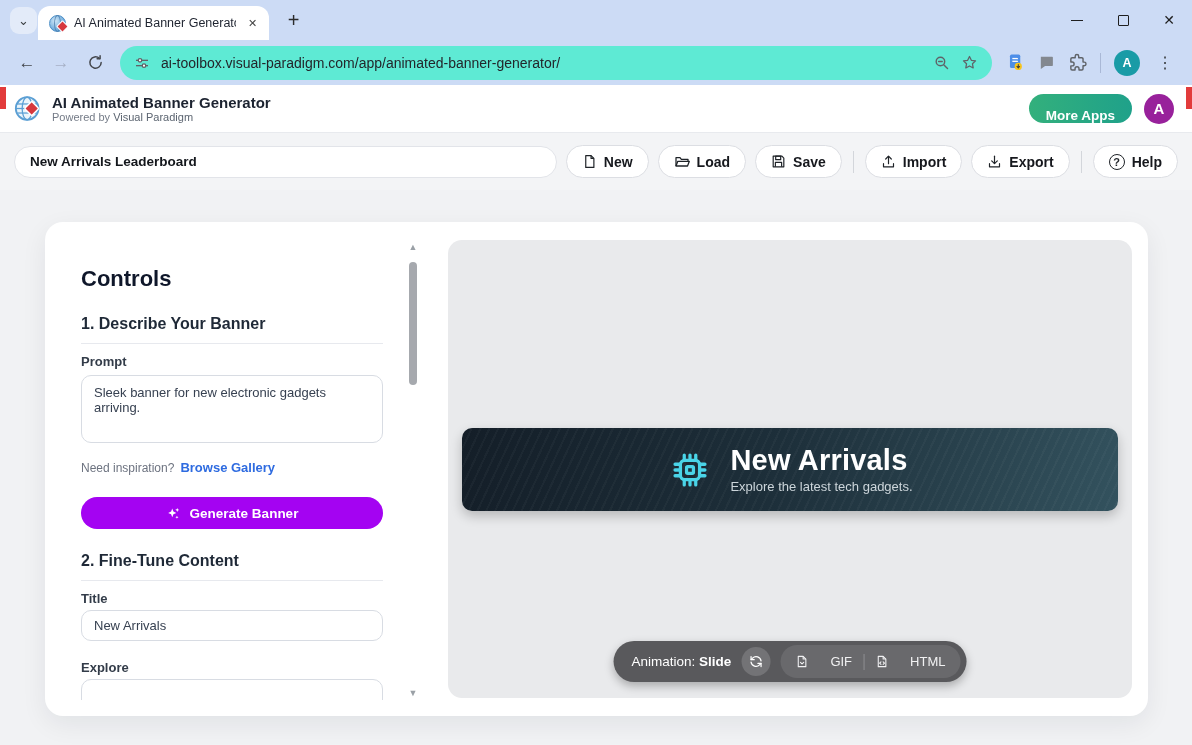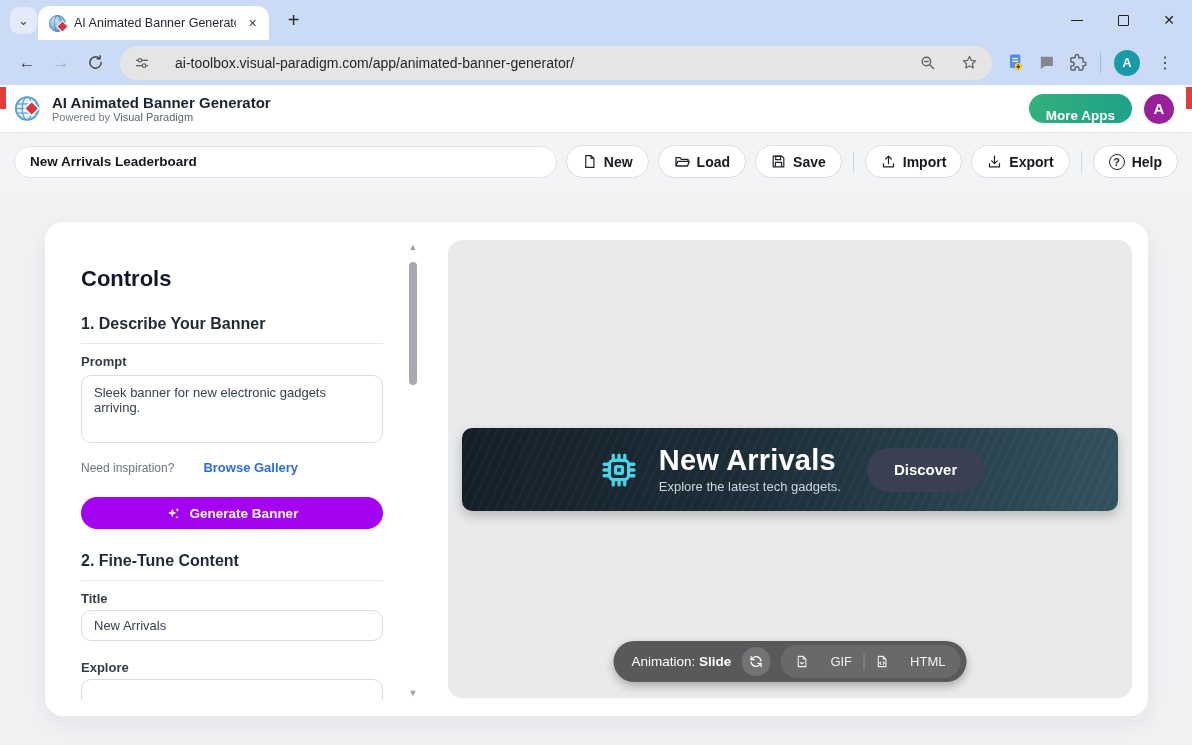--- a/index.html
+++ b/index.html
@@ -27,22 +27,22 @@
     font-size:20px; font-weight:400; color:#2b2b2b; cursor:pointer; }
   .win-controls { position:absolute; right:0; top:0; height:40px; display:flex; }
   .win-btn { width:46px; height:40px; display:grid; place-items:center; color:#1f1f1f; cursor:pointer; }
   .minimize-glyph { display:block; width:12px; border-top:1.4px solid #1f1f1f; }
   .maximize-glyph { display:block; width:11px; height:11px; border:1.4px solid #1f1f1f; border-radius:1px; }
   .close-glyph { font-size:14px; line-height:1; }
 
   .addr-row { position:absolute; top:40px; left:0; right:0; height:45px; display:flex; align-items:center; padding:0 10px; }
   .nav-btn { width:34px; height:34px; border-radius:50%; display:grid; place-items:center; font-size:17px; color:#44474d; cursor:pointer; }
   .nav-btn.disabled { color:#a6b0c5; }
-  .omnibox { flex:1; height:34px; margin:0 8px; background:#e5e5e5; border-radius:17px;
-    display:flex; align-items:center; gap:25px; padding:0 14px; cursor:text; }
+  .omnibox { flex:1; height:34px; margin:0 8px; background:#5eead4; border-radius:17px;
+    display:flex; align-items:center; gap:11px; padding:0 14px; cursor:text; }
   .url-text { flex:1; font-size:14px; color:#23262b; white-space:nowrap; overflow:hidden; }
   .obx-icon { display:grid; place-items:center; cursor:pointer; }
   .ext-area { display:flex; align-items:center; gap:13px; padding:0 4px 0 6px; }
   .chip-divider { width:1px; height:20px; background:#a9b8d6; }
   .profile-chip { width:26px; height:26px; border-radius:50%; background:var(--browser-avatar,#199ba6); color:#fff;
     font-size:12.5px; font-weight:700; display:grid; place-items:center; cursor:pointer; }
   .kebab { font-size:16px; color:#3c4043; cursor:pointer; padding:0 4px; letter-spacing:1px; }
 
   
   .app-header { position:absolute; top:85px; left:0; right:0; height:48px; background:#fff;
@@ -80,21 +80,21 @@
 
   .controls-viewport { position:absolute; left:20px; top:18px; width:355px; height:460px; overflow:hidden; }
   .controls-content { position:absolute; left:16px; top:0; width:302px; }
   .controls-h { font-size:22px; font-weight:800; color:#0f172a; margin-top:26px; }
   .section-h { font-size:16px; font-weight:700; color:#1f2937; margin-top:23px; }
   .sect-divider { border:none; border-top:1px solid #e7e9ee; margin-top:10px; }
   .field-label { font-size:13px; font-weight:700; color:#333c49; margin-top:10px; }
   .prompt-area { display:block; margin-top:6px; width:100%; height:68px; border:1px solid #d8dce3; border-radius:10px;
     padding:9px 12px; font-size:13px; color:#374151; resize:none; font-family:inherit; outline:none; }
   .inspo { margin-top:17px; display:flex; align-items:baseline; gap:6px; font-size:12px; color:#6d7380; }
-  .inspo a { font-size:13px; font-weight:700; color:var(--link-blue,#2e6be0); text-decoration:none; cursor:pointer;margin-left:23px; }
+  .inspo a { font-size:13px; font-weight:700; color:var(--link-blue,#2e6be0); text-decoration:none; cursor:pointer; }
   .generate-btn { margin-top:22px; width:100%; height:32px; border:none; border-radius:16px;
     background:var(--purple,#a403f2); color:#fff; font-weight:700; font-size:13.5px; font-family:inherit;
     display:flex; align-items:center; justify-content:center; gap:9px; cursor:pointer; }
   .text-input { display:block; margin-top:4px; width:100%; height:31px; border:1px solid #d8dce3; border-radius:10px;
     padding:0 12px; font-size:13px; color:#374151; font-family:inherit; outline:none; }
 
   .v-scrollbar { position:absolute; right:0; top:0; width:14px; height:460px; }
   .sb-arrow { position:absolute; left:0; width:14px; text-align:center; font-size:9px; color:#9aa0a6; cursor:pointer; }
   .sb-arrow.up { top:2px; } .sb-arrow.down { bottom:2px; }
   .sb-thumb { position:absolute; left:3px; top:22px; width:8px; height:123px; background:#a6a9ae; border-radius:4px; cursor:pointer; }
@@ -342,21 +342,20 @@
           <rect x="10.2" y="10.2" width="3.6" height="3.6" rx="0.6"></rect>
           <path d="M9 4.2V7M12 4.2V7M15 4.2V7"></path>
           <path d="M9 17v2.8M12 17v2.8M15 17v2.8"></path>
           <path d="M4.2 9H7M4.2 12H7M4.2 15H7"></path>
           <path d="M17 9h2.8M17 12h2.8M17 15h2.8"></path>
         </svg>
         <div class="banner-text" style="position:relative;z-index:1">
           <div class="banner-title">New Arrivals</div>
           <div class="banner-sub">Explore the latest tech gadgets.</div>
         </div>
-        <button class="discover-btn">Discover</button>
       </div>
 
       <div class="preview-bar">
         <span class="anim-label">
           <span>Animation:</span>
           <b>Slide</b>
         </span>
         <button class="refresh-btn">
           <svg width="15" height="15" viewBox="0 0 24 24" fill="none" stroke="#fff" stroke-width="2" stroke-linecap="round" stroke-linejoin="round">
             <path d="M20 11a8 8 0 0 0-13.6-4.4L4 9"></path>

